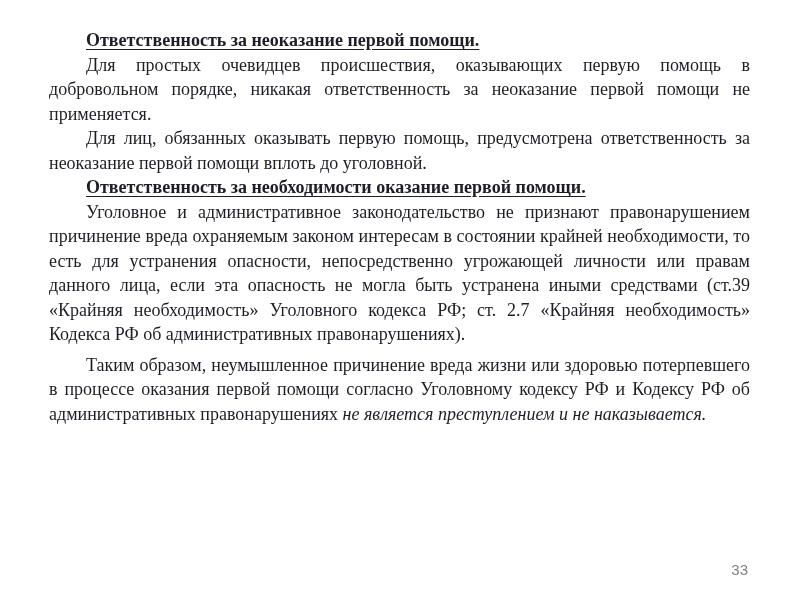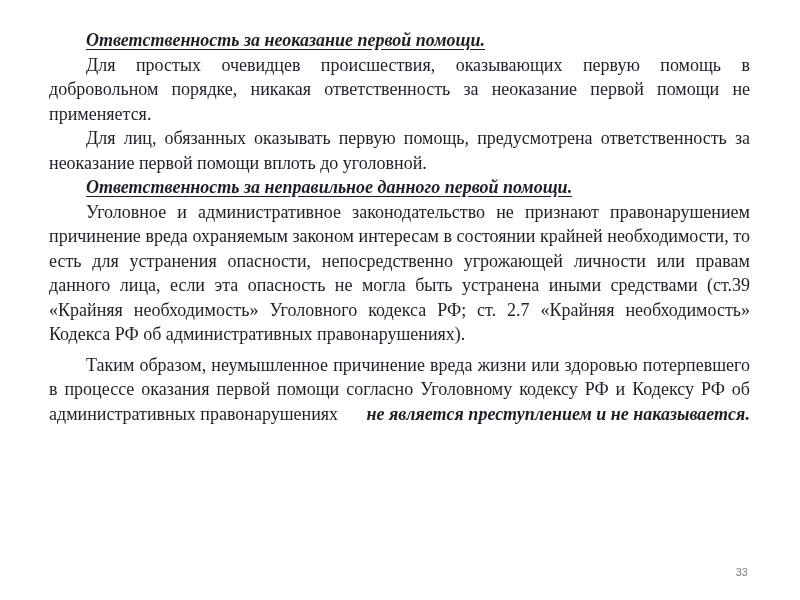--- a/index.html
+++ b/index.html
@@ -25,52 +25,50 @@
     color: #1e1e26;
     text-align: justify;
     text-justify: inter-word;
   }
   .content p {
     margin: 0;
     text-indent: 37px;
     text-align-last: left;
   }
   .heading {
-    font-style: italic;
     font-weight: bold;
     text-decoration: underline;
     text-underline-offset: 3px;
     text-align: left;
   }
   .indent-lg {
     text-indent: 50px;
   }
   .gap-top {
     margin-top: 6px !important;
   }
   .em {
-    font-weight: bold;
+    font-weight: normal;
     font-style: italic;
-    margin-left: 24px;
   }
   .page-number {
     position: absolute;
     right: 52px;
     bottom: 22px;
     font-family: "Liberation Sans", "DejaVu Sans", sans-serif;
-    font-size: 11px;
+    font-size: 15px;
     color: #808080;
   }
 </style>
 </head>
 <body>
 
 <div class="slide">
   <div class="content">
     <p class="heading">Ответственность за неоказание первой помощи.</p>
     <p>Для простых очевидцев происшествия, оказывающих первую помощь в добровольном порядке, никакая ответственность за неоказание первой помощи не применяется.</p>
     <p>Для лиц, обязанных оказывать первую помощь, предусмотрена ответственность за неоказание первой помощи вплоть до уголовной.</p>
-    <p class="heading">Ответственность за неправильное данного первой помощи.</p>
+    <p class="heading">Ответственность за необходимости оказание первой помощи.</p>
     <p>Уголовное и административное законодательство не признают правонарушением причинение вреда охраняемым законом интересам в состоянии крайней необходимости, то есть для устранения опасности, непосредственно угрожающей личности или правам данного лица, если эта опасность не могла быть устранена иными средствами (ст.39 «Крайняя необходимость» Уголовного кодекса РФ; ст. 2.7 «Крайняя необходимость» Кодекса РФ об административных правонарушениях).</p>
     <p class="indent-lg gap-top"><span>Таким образом, неумышленное причинение вреда жизни или здоровью потерпевшего в процессе оказания первой помощи согласно Уголовному кодексу РФ и  Кодексу РФ об административных правонарушениях </span><span class="em">не является преступлением и не наказывается.</span></p>
   </div>
   <div class="page-number">33</div>
 </div>
 
 </body></html>

